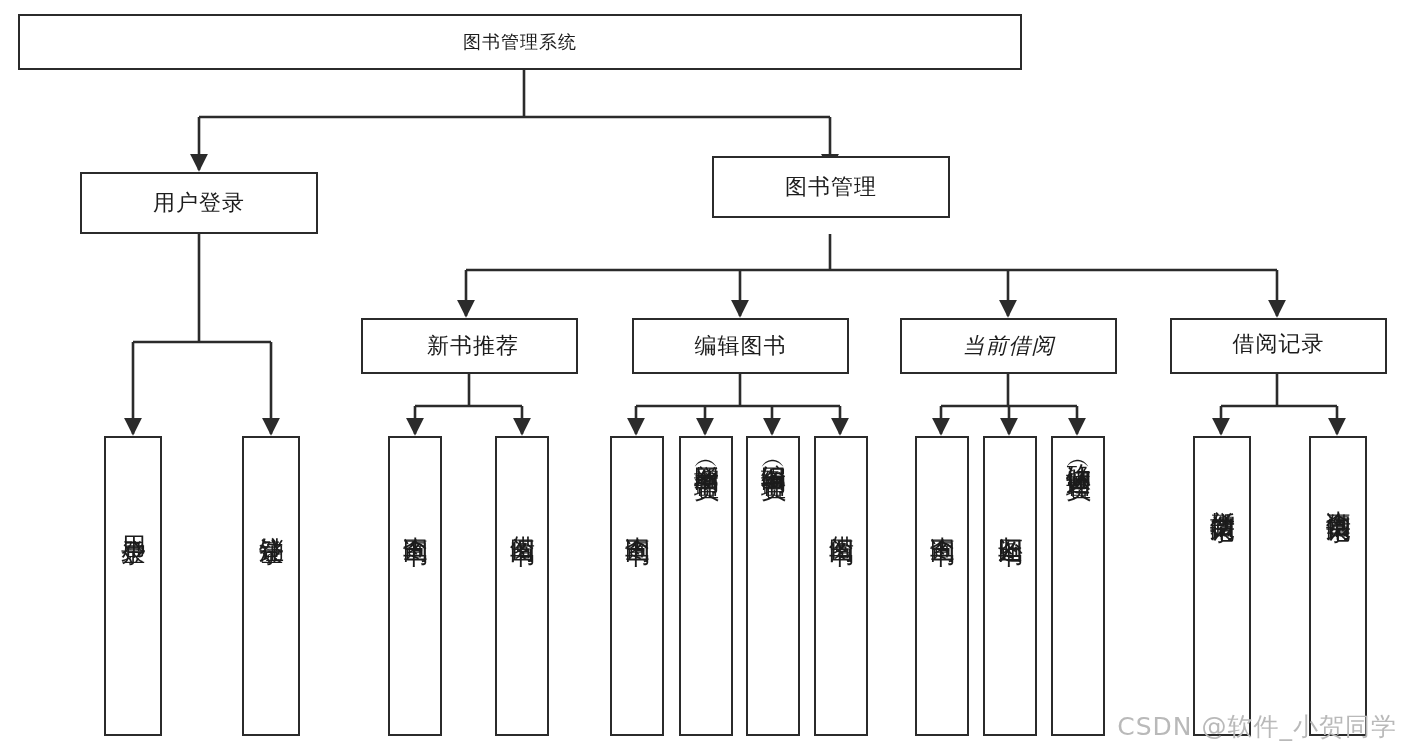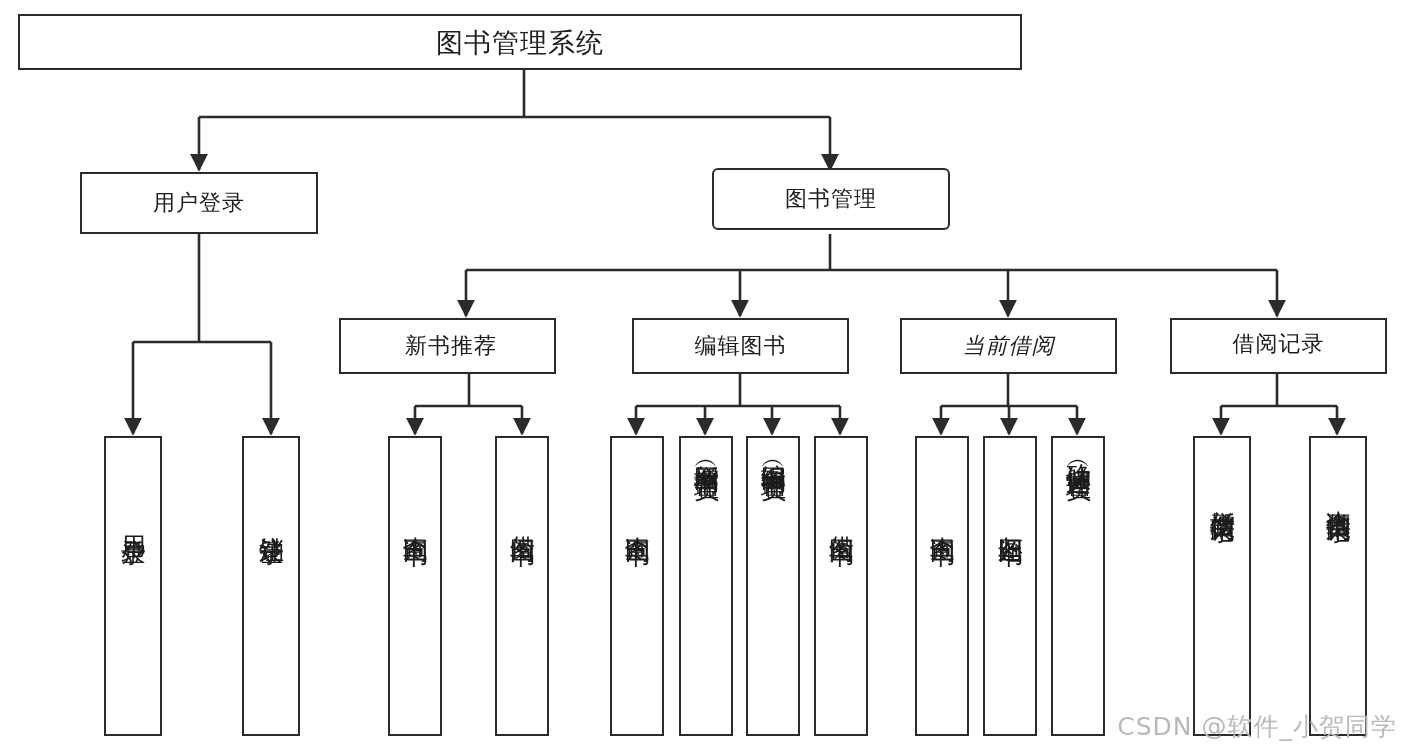--- a/index.html
+++ b/index.html
@@ -20,21 +20,21 @@
     color:#1c1c1c;
   }
   .node .lbl{
     display:block;
     text-align:center;
     line-height:1.0;
     white-space:nowrap;
   }
   
   .h-node .lbl{font-size:22px;letter-spacing:1px;}
-  .h-node.root .lbl{font-size:27px;text-align:right;}
+  .h-node.root .lbl{font-size:18px;text-align:right;}
   
   .v-node{
     align-items:flex-start;
     justify-content:center;
     padding-top:0;
   }
   .v-node .lbl{
     writing-mode:vertical-rl;
     text-orientation:upright;
     font-size:25px;
@@ -112,25 +112,25 @@
     </g>
   </svg>
 
   <div class="node h-node root" style="left:18px;top:14px;width:1004px;height:56px;">
     <span class="lbl">图书管理系统</span>
   </div>
 
   <div class="node h-node" style="left:80px;top:172px;width:238px;height:62px;">
     <span class="lbl">用户登录</span>
   </div>
-  <div class="node h-node" style="left:712px;top:168px;width:238px;height:62px;border-radius:6px;">
+  <div class="node h-node" style="left:712px;top:156px;width:238px;height:62px;">
     <span class="lbl">图书管理</span>
   </div>
 
-  <div class="node h-node" style="left:339px;top:318px;width:217px;height:56px;padding-left:7px;">
+  <div class="node h-node" style="left:361px;top:318px;width:217px;height:56px;padding-left:7px;">
     <span class="lbl">新书推荐</span>
   </div>
   <div class="node h-node" style="left:632px;top:318px;width:217px;height:56px;">
     <span class="lbl">编辑图书</span>
   </div>
   <div class="node h-node" style="left:900px;top:318px;width:217px;height:56px;font-style:italic;">
     <span class="lbl">当前借阅</span>
   </div>
   <div class="node h-node" style="left:1170px;top:318px;width:217px;height:56px;font-family:Liberation Mono, monospace;">
     <span class="lbl">借阅记录</span>

